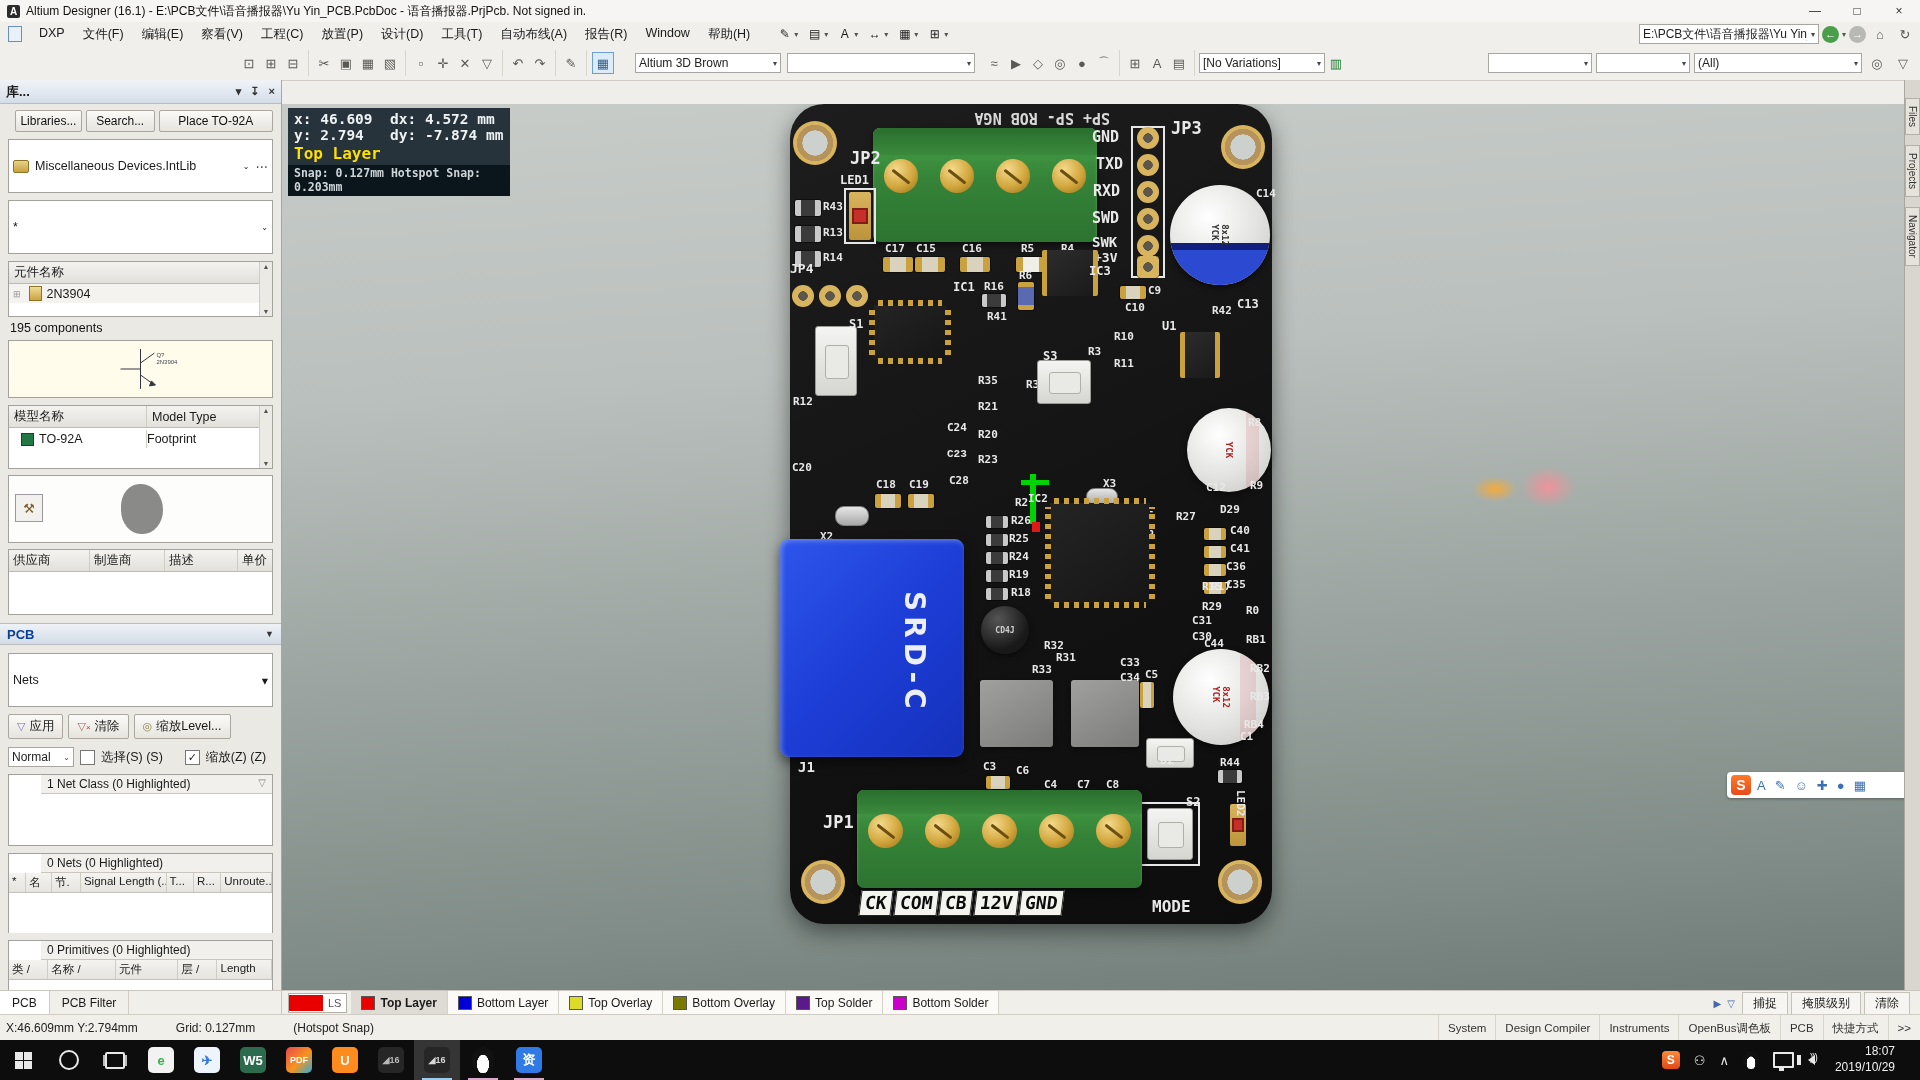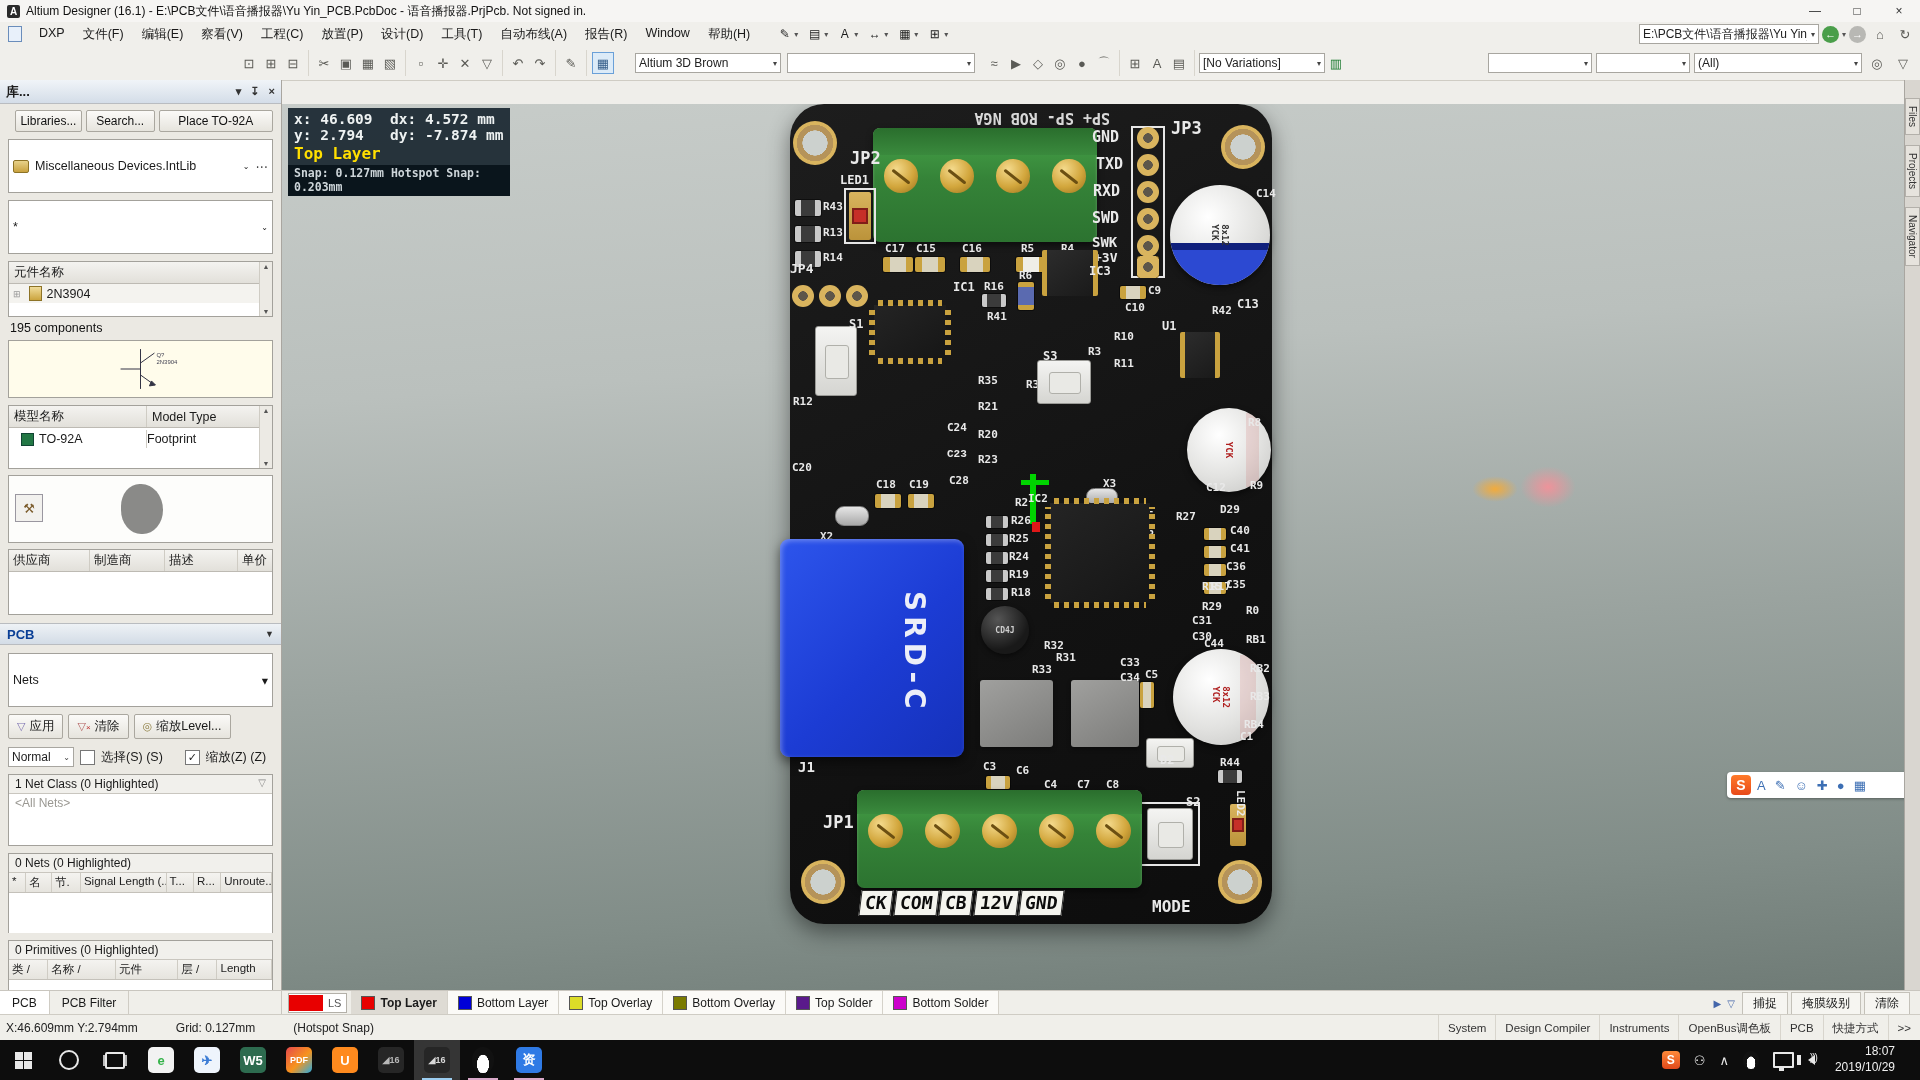--- a/index.html
+++ b/index.html
@@ -97,21 +97,21 @@
   #pcb-btns{display:flex;gap:5px;margin:7px 8px 0 8px;}
   .pcb-btn{background:linear-gradient(#fbfaf8,#e6e4dd);border:1px solid #aaa79f;border-radius:2px;
     font-size:12.5px;padding:3px 8px;display:flex;align-items:center;gap:4px;}
   .funnel{color:#7a6fb0;font-size:11px;}
   #pcb-controls{display:flex;align-items:center;margin:8px 8px 0 8px;gap:6px;font-size:12.5px;}
   .chk{width:13px;height:13px;border:1px solid #777;background:#fff;display:inline-flex;
     align-items:center;justify-content:center;font-size:11px;color:#222;}
   .colrow{display:flex;background:linear-gradient(#f4f3f0,#e6e4de);border-bottom:1px solid #c4c1ba;
     font-size:11.5px;color:#222;}
   .colrow span{padding:2px 3px;border-right:1px solid #cfccc4;white-space:nowrap;overflow:hidden;}
-  .lb-title{padding:2px 6px;font-size:12px;background:#f1f0ec;border-bottom:1px solid #c9c6bf;display:flex;}
+  .lb-title{padding:2px 6px;font-size:12px;background:#f1f0ec;border-bottom:1px solid #c9c6bf;display:flex;margin-left:32px;}
   .lb-title .fun{margin-left:auto;color:#888;font-size:10px;}
   .lb-body{background:#fff;}
   #netclass-item{padding:2px 6px;color:#9a9892;font-size:12px;}
   #minimap{margin:8px 8px 0 8px;height:112px;background:#181818;border:1px solid #7a7872;position:relative;}
   #mini-board{position:absolute;left:26px;top:14px;width:88px;height:84px;background:#14330f;
     background-image:radial-gradient(circle at 30% 30%,#2d7a22 6%,transparent 7%),
       radial-gradient(circle at 70% 60%,#2d7a22 8%,transparent 9%),
       linear-gradient(#1d4d14,#163c10);}
   #mini-frame{position:absolute;left:6px;top:6px;width:128px;height:98px;border:1px solid #e8e8e8;}
   .handle{position:absolute;width:5px;height:5px;background:#fff;}
@@ -518,23 +518,20 @@
       <span class="chk"></span>
       <span>选择(S) (S)</span>
       <span class="chk" style="margin-left:16px;">✓</span>
       <span>缩放(Z) (Z)</span>
     </div>
     <div class="listbox" style="height:70px;">
       <div class="lb-title">
         <span>1 Net Class (0 Highlighted)</span>
           <span class="fun">▽</span>
       </div>
-      <div class="lb-body" style="height:48px;">
-        <div id="netclass-item">&lt;All Nets&gt;</div>
-      </div>
     </div>
     <div class="listbox" style="height:78px;">
       <div class="lb-title">
         <span>0 Nets (0 Highlighted)</span>
       </div>
       <div class="colrow" id="nets-cols">
           <span style="width: 14px;">*</span>
           <span style="width: 26px;">名</span>
           <span style="width: 30px;">节.</span>
           <span style="width: 108px;">Signal Length (...</span>

